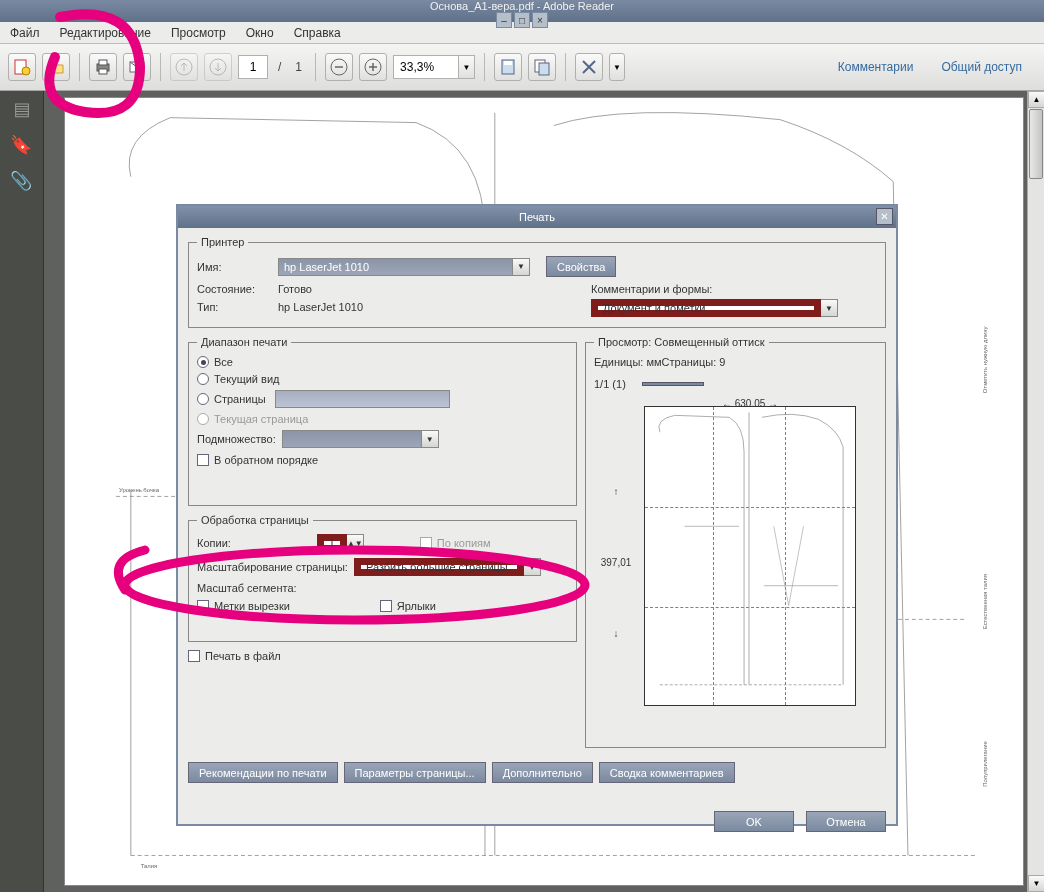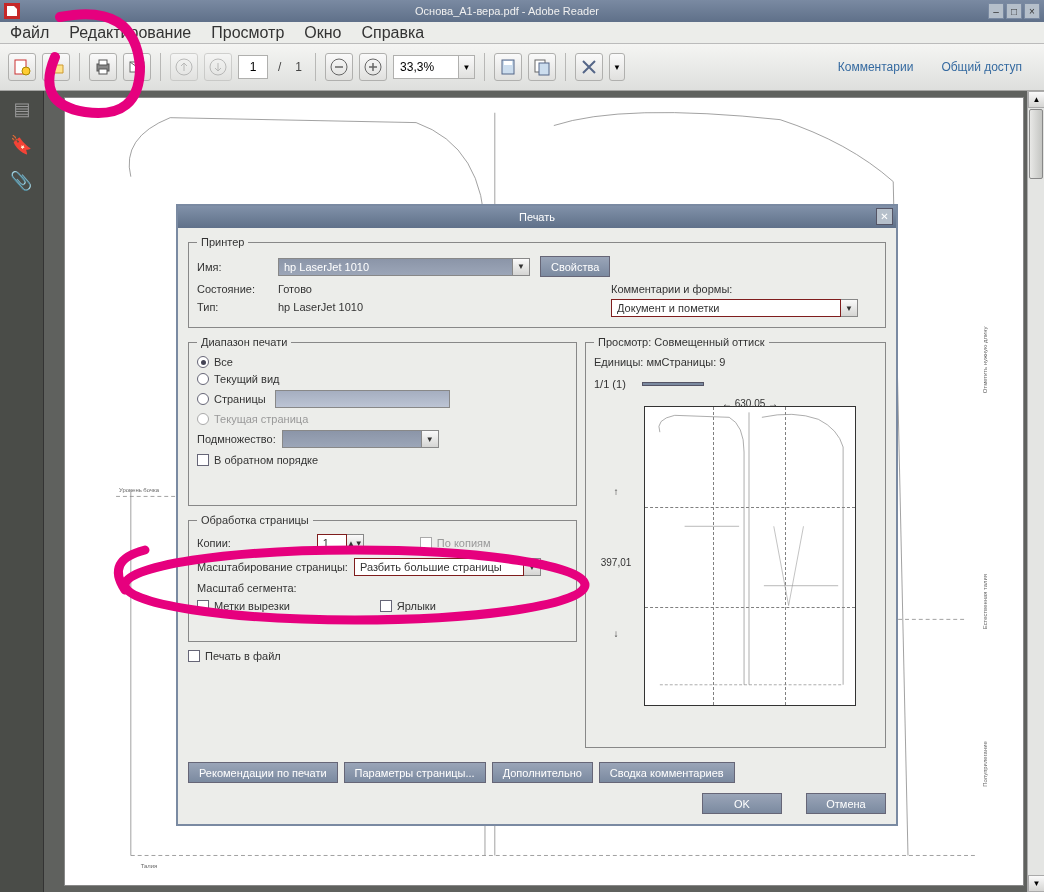--- a/index.html
+++ b/index.html
@@ -1,25 +1,25 @@
 <!DOCTYPE html>
 <html><head>
 <meta charset="utf-8">
 <style>
 * { box-sizing: border-box; margin: 0; padding: 0; font-family: Tahoma, Arial, sans-serif; }
 body { width: 1044px; height: 892px; background: #fff; overflow: hidden; position: relative; }
 
-.titlebar { height: 22px; background: linear-gradient(#7a8aa2, #5f7089); display: flex; align-items: center; color: #f0f0f0; font-size: 11px; padding: 0 4px; }
+.titlebar { height: 22px; background: linear-gradient(#7a8aa2, #5f7089); display: flex; align-items: center; color: #f0f0f0; font-size: 11px; padding: 0 4px; flex-direction: column; }
 .titlebar .app-icon { width: 16px; height: 16px; background: #c62828; display: inline-block; margin-right: 6px; position: relative; }
 .titlebar .app-icon::after { content: ''; position: absolute; inset: 3px; background: #fff; clip-path: polygon(0 0, 70% 0, 100% 30%, 100% 100%, 0 100%); }
 .titlebar .title-text { flex: 1; text-align: center; }
 .titlebar .win-btns { display: flex; gap: 2px; }
 .titlebar .win-btn { width: 16px; height: 16px; background: #b5bfca; border: 1px solid #7a8aa2; display: flex; align-items: center; justify-content: center; font-size: 10px; color: #333; cursor: pointer; }
 
-.menubar { height: 22px; background: #ecedea; border-bottom: 1px solid #bbb; display: flex; align-items: center; font-size: 16px; color: #333; padding-left: 10px; gap: 20px; }
+.menubar { height: 22px; background: #ecedea; border-bottom: 1px solid #bbb; display: flex; align-items: center; font-size: 12px; color: #333; padding-left: 10px; gap: 20px; }
 .menubar span { cursor: default; }
 
 .toolbar { height: 47px; background: linear-gradient(#f5f5f3, #dedfdd); border-bottom: 1px solid #a5a5a3; display: flex; align-items: center; padding: 0 8px; gap: 6px; }
 .tb-btn { width: 28px; height: 28px; background: linear-gradient(#fafafa,#e0e0de); border: 1px solid #b0b0ae; border-radius: 3px; display: flex; align-items: center; justify-content: center; cursor: pointer; }
 .tb-sep { width: 1px; height: 28px; background: #b8b8b6; margin: 0 3px; }
 .tb-btn.disabled { opacity: .5; }
 .page-input { width: 30px; height: 24px; border: 1px solid #b0b0ae; text-align: center; font-size: 12px; }
 .page-total { font-size: 12px; margin: 0 4px; color: #444; }
 .zoom-box { position: relative; }
 .zoom-input { width: 66px; height: 24px; border: 1px solid #b0b0ae; padding-left: 6px; font-size: 12px; }
@@ -39,29 +39,29 @@
 
 .pattern-lines line, .pattern-lines path { stroke: #888; stroke-width: 0.8; fill: none; }
 .pattern-dash { stroke-dasharray: 4 3; }
 .small-label { font-size: 6px; fill: #666; }
 
 .print-dialog { position: absolute; left: 176px; top: 204px; width: 722px; height: 622px; background: #ecedea; border: 2px solid #7a8aa2; }
 .dlg-title { height: 22px; background: linear-gradient(#8191a9, #5f7089); color: #fff; font-size: 11px; display: flex; align-items: center; justify-content: center; position: relative; }
 .dlg-close { position: absolute; right: 3px; top: 2px; width: 17px; height: 17px; background: #b5bfca; border: 1px solid #556; font-size: 10px; display: flex; align-items: center; justify-content: center; cursor: pointer; }
 .dlg-body { padding: 8px 10px; font-size: 11px; color: #333; }
 
-fieldset { border: 1px solid #888; padding: 8px 4px 10px 8px; margin-bottom: 8px; position: relative; }
+fieldset { border: 1px solid #888; padding: 8px 24px 10px 8px; margin-bottom: 8px; position: relative; }
 legend { font-size: 11px; color: #333; padding: 0 4px; background: #ecedea; }
 .row { display: flex; align-items: center; margin-bottom: 6px; gap: 6px; }
 .lbl { width: 75px; }
 .combo { display: flex; }
 .combo-field { height: 18px; background: linear-gradient(#8b95a8,#9ca6b8); border: 1px solid #888; color: #fff; font-size: 11px; padding: 0 5px; display: flex; align-items: center; }
 .combo-btn { width: 17px; height: 18px; border: 1px solid #888; border-left: none; background: linear-gradient(#fafafa,#d5d5d3); font-size: 8px; display: flex; align-items: center; justify-content: center; cursor: pointer; }
 .win-button { height: 21px; padding: 0 10px; background: linear-gradient(#9aa5b8,#7b8aa0); border: 1px solid #667; color: #fff; font-size: 11px; cursor: pointer; }
-.select-light { height: 18px; background: #fff; border: 1px solid #7f1d1d; padding: 0 5px; font-size: 11px; display: flex; align-items: center; }
+.select-light { height: 18px; background: #fff; border: 7px solid #7f1d1d; padding: 0 5px; font-size: 11px; display: flex; align-items: center; }
 
 .radio-row { display: flex; align-items: center; gap: 5px; margin-bottom: 5px; }
 .radio { width: 12px; height: 12px; border-radius: 50%; border: 1px solid #667; background: #fff; display: inline-flex; align-items: center; justify-content: center; }
 .radio.checked::after { content:''; width: 5px; height: 5px; border-radius: 50%; background: #445; }
 .radio-row.disabled { color: #999; }
 .check-row { display: flex; align-items: center; gap: 5px; margin-bottom: 5px; }
 .check { width: 12px; height: 12px; border: 1px solid #667; background: #fff; }
 .text-input { height: 18px; border: 1px solid #888; background: linear-gradient(#a5aec0,#bcc4d4); }
 
 .main-cols { display: flex; gap: 8px; justify-content: flex-end; }
@@ -72,21 +72,21 @@
 .preview-inner { position: relative; height: 100%; }
 .preview-meta { font-size: 11px; margin-bottom: 10px; }
 .preview-page { position: absolute; left: 50px; top: 50px; width: 212px; height: 300px; border: 1px solid #333; background: #fff; }
 .preview-page::before, .preview-page::after { content:''; position: absolute; background: none; border: 0 dashed #aaa; }
 .preview-grid-v1 { position:absolute; left: 68px; top:0; bottom:0; border-left:1px dashed #808080; }
 .preview-grid-v2 { position:absolute; left: 140px; top:0; bottom:0; border-left:1px dashed #808080; }
 .preview-grid-h1 { position:absolute; top: 100px; left:0; right:0; border-top:1px dashed #808080; }
 .preview-grid-h2 { position:absolute; top: 200px; left:0; right:0; border-top:1px dashed #808080; }
 
 .bottom-buttons { display: flex; gap: 6px; margin-top: 6px; }
-.action-buttons { display: flex; gap: 24px; justify-content: flex-end; margin-top: 10px; }
+.action-buttons { display: flex; gap: 12px; justify-content: flex-end; margin-top: 28px; }
 .win-button.primary { width: 80px; }
 
 .annot { position: absolute; pointer-events: none; }
 .annot svg { overflow: visible; }
 
 .toolbar svg { width: 18px; height: 18px; }
 </style>
 </head>
 <body>
 
@@ -232,21 +232,21 @@
   <div class="dlg-body">
 
     <fieldset>
       <legend>Принтер</legend>
       <div class="row">
         <span class="lbl">Имя:</span>
         <div class="combo">
           <div class="combo-field" style="width:235px">hp LaserJet 1010</div>
           <div class="combo-btn">▼</div>
         </div>
-        <button class="win-button" style="margin-left:4px">Свойства</button>
+        <button class="win-button" style="margin-left:10px">Свойства</button>
       </div>
       <div style="display:flex;gap:24px">
         <div style="flex:1">
           <div class="row">
             <span class="lbl">Состояние:</span>
             <span>Готово</span>
           </div>
           <div class="row" style="margin-bottom:4px">
             <span class="lbl">Тип:</span>
             <span>hp LaserJet 1010</span>

